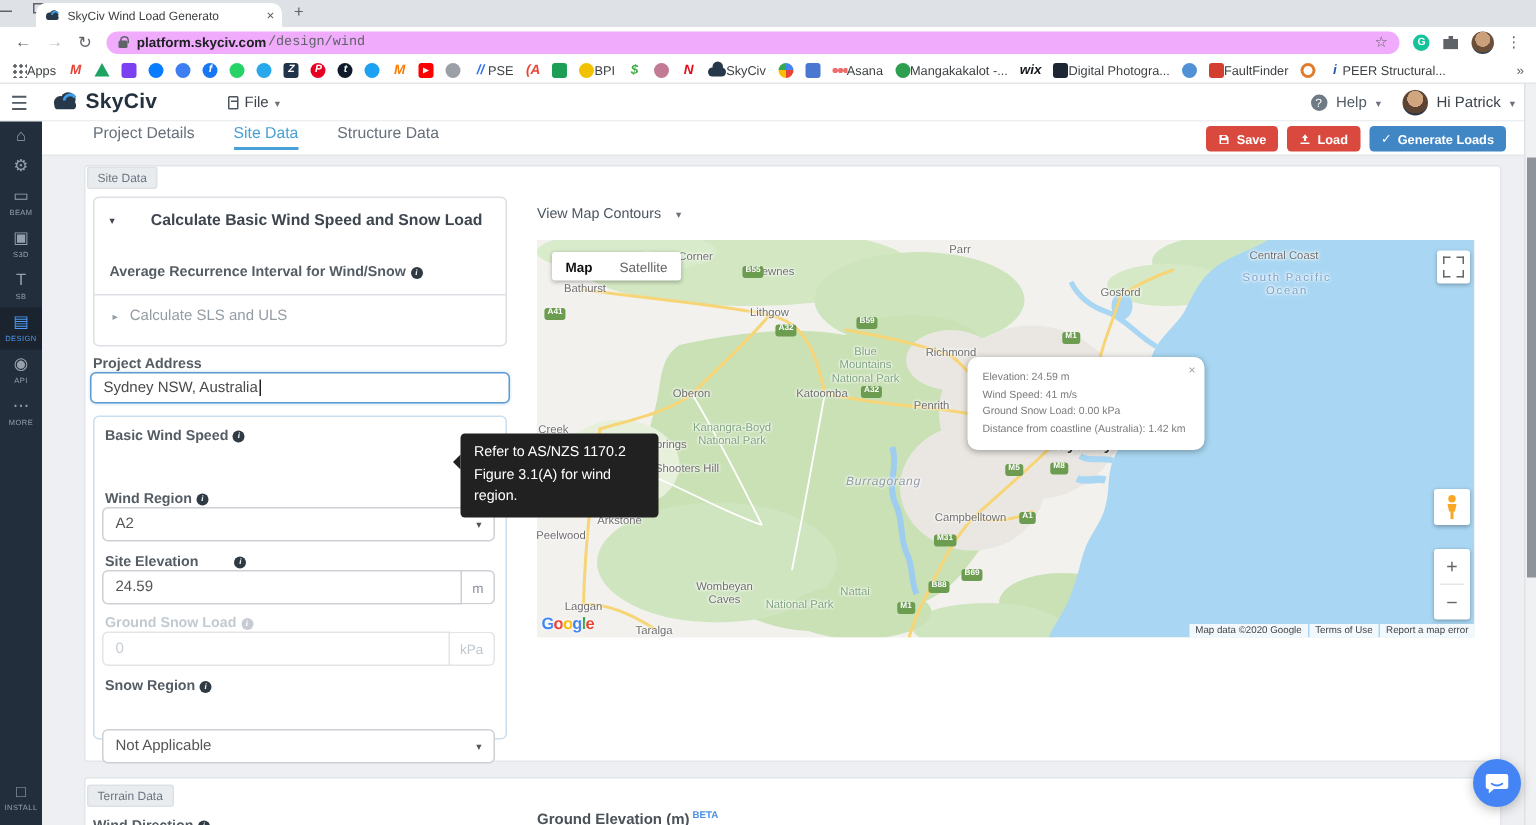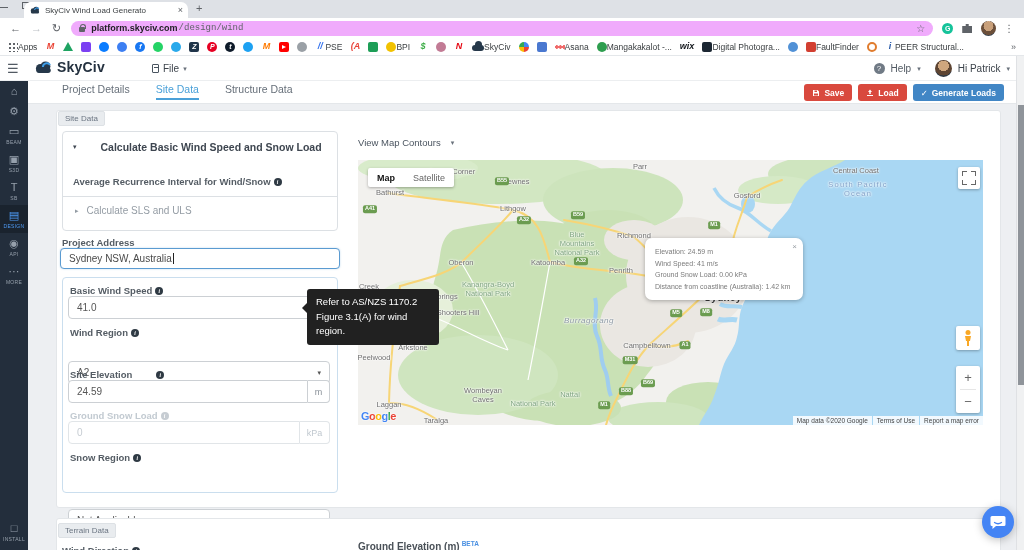--- a/index.html
+++ b/index.html
@@ -454,23 +454,20 @@
   </div>
   <div class="abs addr-input">
     <span>Sydney NSW, Australia</span>
     <span class="text-caret"></span>
   </div>
 
   <div class="abs card2"></div>
   <div class="abs fld-label" style="left:70px;top:285px;">
     <span>Basic Wind Speed</span>
       <span class="info-dot">i</span>
-  </div>
-  <div class="abs input" style="left:68px;top:296px;width:262px;">
-    <span>41.0</span>
   </div>
   <div class="abs fld-label" style="left:70px;top:327px;">
     <span>Wind Region</span>
       <span class="info-dot">i</span>
   </div>
   <div class="abs select" style="left:68px;top:338px;width:262px;">
     <span>A2</span>
     <span class="sel-caret">▾</span>
   </div>
   <div class="abs fld-label" style="left:70px;top:369px;gap:24px;">

